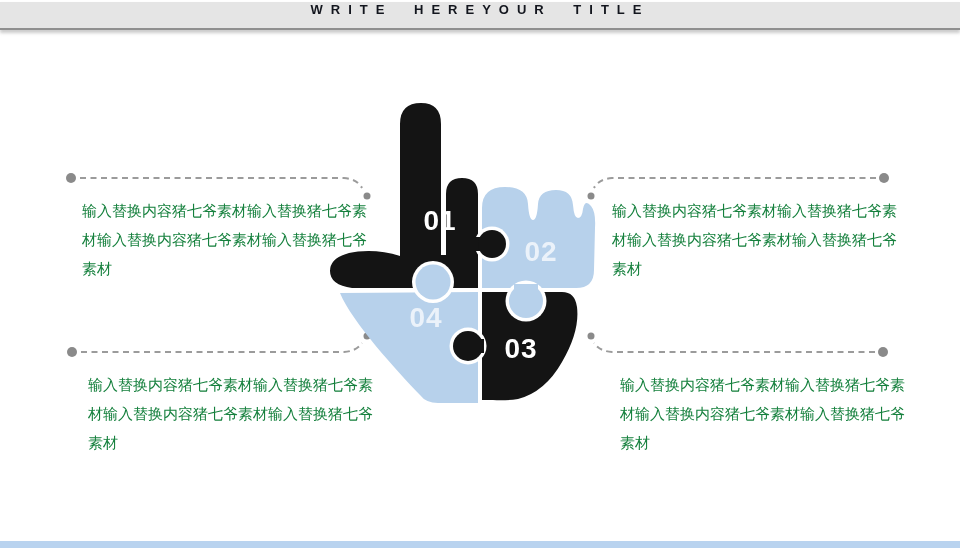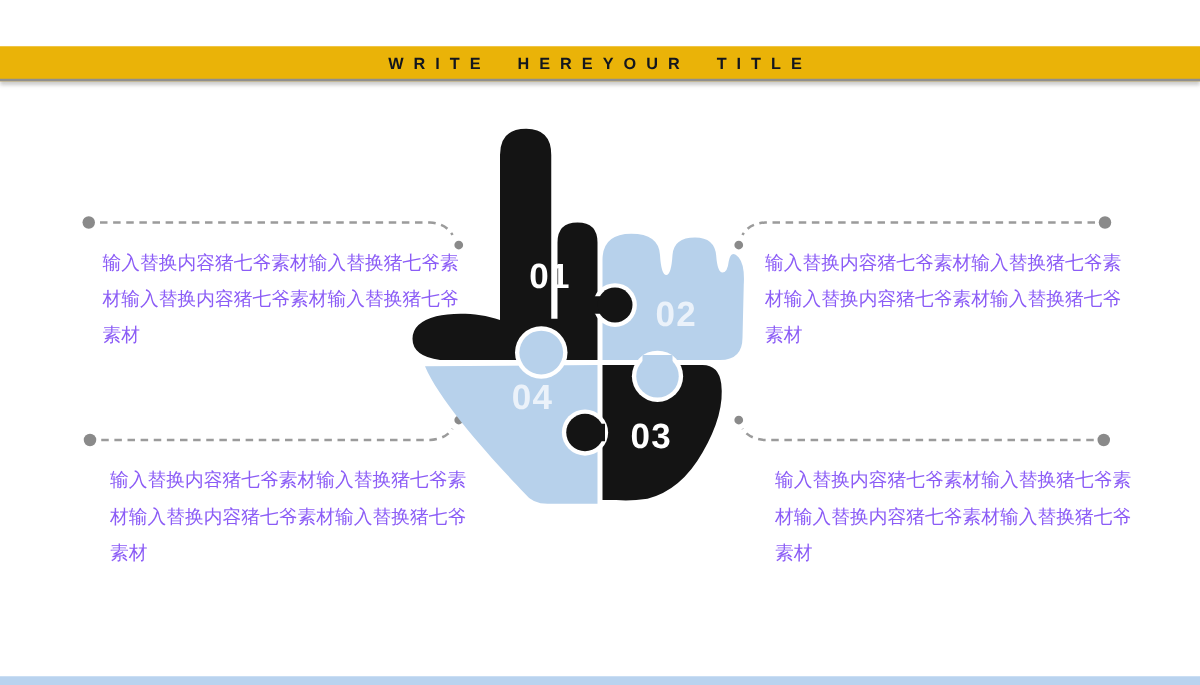--- a/index.html
+++ b/index.html
@@ -1,27 +1,27 @@
 <!DOCTYPE html>
 <html><head>
 <meta charset="utf-8">
 <style>
   html,body{margin:0;padding:0;background:#ffffff;}
   .slide{position:relative;width:960px;height:548px;background:#ffffff;overflow:hidden;
          font-family:"Liberation Sans", sans-serif;}
   
-  .topbar{position:absolute;left:0;top:2px;width:960px;height:26px;background:#eab308;
+  .topbar{position:absolute;left:0;top:2px;width:960px;height:26px;background:#e5e5e5;
           border-bottom:2px solid #8f8f8f;box-shadow:0 3px 3px rgba(140,140,140,.45);
-          display:flex;align-items:center;justify-content:center;margin-top:35px;}
+          display:flex;align-items:flex-start;justify-content:center;}
   .topbar .title{font-size:13px;font-weight:bold;color:#13161e;
           letter-spacing:8px;word-spacing:10px;white-space:nowrap;}
   
   .bottombar{position:absolute;left:0;bottom:0;width:960px;height:7px;background:#b9d3ef;}
   
-  .tb{position:absolute;color:#8b5cf6;font-size:15px;}
+  .tb{position:absolute;color:#15803d;font-size:15px;}
   .tb .ln{height:29px;line-height:29px;white-space:nowrap;}
   .tb-tl{left:82px;top:196px;}
   .tb-tr{left:612px;top:196px;}
   .tb-bl{left:88px;top:370px;}
   .tb-br{left:620px;top:370px;}
   
   svg.layer{position:absolute;left:0;top:0;}
   .dash{stroke:#9b9b9b;stroke-width:2;fill:none;stroke-dasharray:6 4.5;}
   .dot{fill:#8a8a8a;}
   .pb{fill:#141414;}

